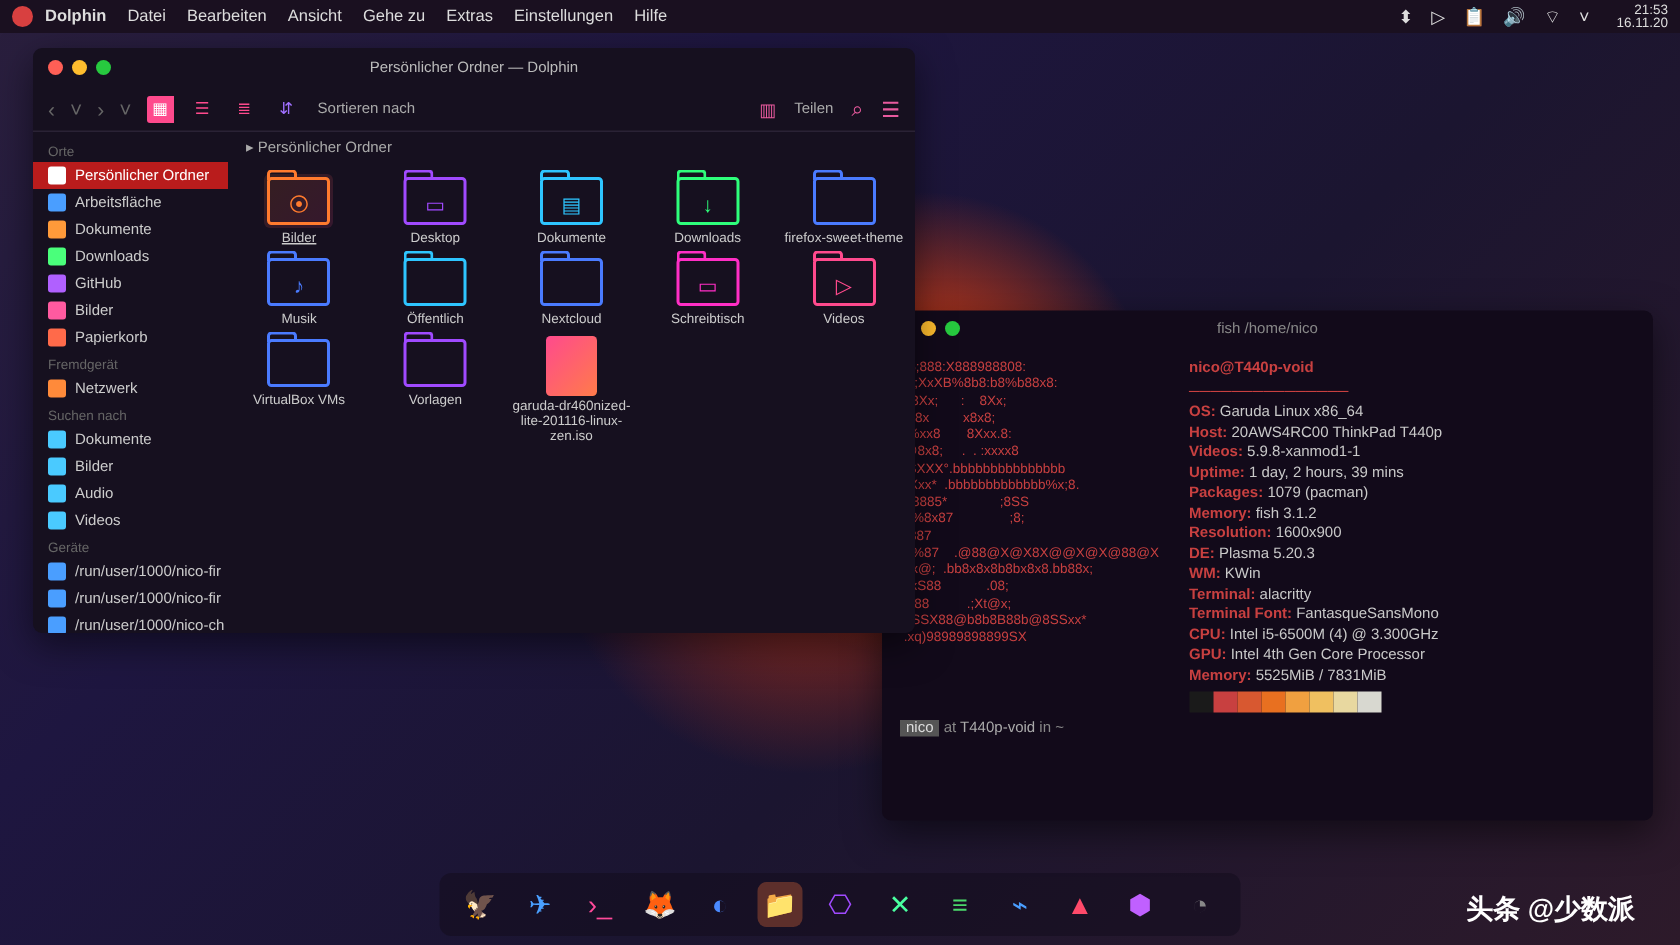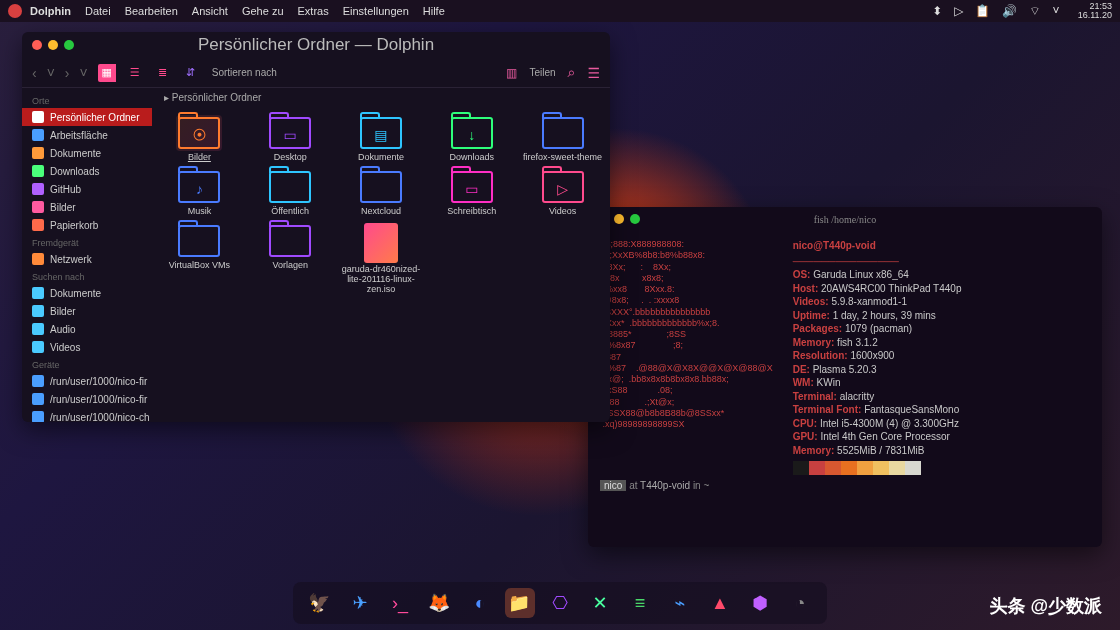--- a/index.html
+++ b/index.html
@@ -5,21 +5,21 @@
 * { margin: 0; padding: 0; box-sizing: border-box; font-family: sans-serif; }
 body { width: 1120px; height: 630px; background: linear-gradient(135deg, #2a1f3d 0%, #1a1440 30%, #1b1530 60%, #2d1a2a 100%); position: relative; overflow: hidden; color: #ccc; font-size: 11px; }
 .wallpaper { position: absolute; inset: 0; background: radial-gradient(circle at 55% 45%, #e04820 0%, #c03818 8%, transparent 22%), radial-gradient(circle at 48% 55%, #b03015 0%, transparent 25%), linear-gradient(135deg, #2a1f3d 0%, #1e1640 30%, #1b1530 60%, #2d1a2a 100%); }
 .topbar { position: absolute; top: 0; left: 0; right: 0; height: 22px; background: #1a1020; display: flex; align-items: center; padding: 0 8px; font-size: 11px; color: #ddd; z-index: 100; }
 .topbar .appicon { width: 14px; height: 14px; background: #d84040; border-radius: 50%; margin-right: 8px; }
 .topbar .menu-item { margin-right: 14px; cursor: pointer; }
 .topbar .tray { margin-left: auto; display: flex; align-items: center; gap: 12px; }
 .topbar .tray span { font-size: 12px; }
 .topbar .clock { text-align: right; line-height: 1; font-size: 9px; margin-left: 6px; }
 .dolphin { position: absolute; top: 32px; left: 22px; width: 588px; height: 390px; background: #16101f; border-radius: 6px; box-shadow: 0 8px 24px rgba(0,0,0,0.5); display: flex; flex-direction: column; z-index: 50; }
-.titlebar { height: 26px; display: flex; align-items: center; padding: 0 10px; font-size: 17px; color: #bbb; position: relative; }
+.titlebar { height: 26px; display: flex; align-items: center; padding: 0 10px; font-size: 10px; color: #bbb; position: relative; }
 .traffic { display: flex; gap: 6px; }
 .traffic span { width: 10px; height: 10px; border-radius: 50%; }
 .traffic .r { background: #ff5f56; } .traffic .y { background: #ffbd2e; } .traffic .g { background: #27c93f; }
 .titlebar .title { position: absolute; left: 0; right: 0; text-align: center; pointer-events: none; }
 .toolbar { height: 30px; display: flex; align-items: center; padding: 0 10px; gap: 10px; border-bottom: 1px solid #2a2235; }
 .toolbar .nav-arrow { color: #666; font-size: 14px; }
 .toolbar .vbtn { width: 18px; height: 14px; display: flex; align-items: center; justify-content: center; font-size: 11px; }
 .toolbar .active-view { background: #ff4a8d; border-radius: 2px 0 0 2px; color: #fff; padding: 1px 4px; height: 18px; }
 .toolbar .pink { color: #ff4a8d; }
 .toolbar .purple { color: #a070ff; }
@@ -45,37 +45,37 @@
 .fi-green { color: #2eff7b; }
 .fi-blue { color: #4a7bff; }
 .fi-pink { color: #ff4a8d; }
 .fi-magenta { color: #ff2ec5; }
 .folder-label { font-size: 9px; text-align: center; max-width: 80px; line-height: 1.1; }
 .underline { text-decoration: underline; }
 .file-icon { width: 34px; height: 40px; background: linear-gradient(135deg,#ff4a8d,#ff7b4a); border-radius: 3px; position: relative; }
 .statusbar { height: 22px; display: flex; align-items: center; padding: 0 12px; font-size: 9px; color: #888; justify-content: space-between; border-top: 1px solid #2a2235; }
 .terminal { position: absolute; top: 207px; left: 588px; width: 514px; height: 340px; background: #120a1a; border-radius: 6px; box-shadow: 0 8px 24px rgba(0,0,0,0.5); z-index: 40; display: flex; flex-direction: column; font-family: 'Courier New', monospace; }
 .term-title { height: 24px; display: flex; align-items: center; padding: 0 10px; font-size: 10px; color: #888; position: relative; }
-.term-title .title { position: absolute; left: 0; right: 0; text-align: center; font-family: Liberation Serif, serif; }
+.term-title .title { position: absolute; left: 0; right: 0; text-align: center; }
 .term-body { flex: 1; padding: 8px 12px; font-size: 10px; line-height: 1.35; overflow: hidden; }
 .neofetch { display: flex; gap: 20px; }
 .ascii { color: #c84040; white-space: pre; font-size: 9px; line-height: 1.25; }
 .sysinfo { font-size: 10px; }
 .sysinfo .host { color: #c84040; font-weight: bold; margin-bottom: 2px; }
 .sysinfo .line { white-space: nowrap; }
 .sysinfo .key { color: #c84040; font-weight: bold; }
 .sysinfo .val { color: #c9c9c9; }
 .palette { display: flex; margin-top: 4px; }
 .palette span { width: 16px; height: 14px; }
 .prompt { margin-top: 4px; font-size: 10px; }
 .prompt .user { background: #555; color: #ddd; padding: 0 4px; }
 .dock { position: absolute; bottom: 6px; left: 50%; transform: translateX(-50%); height: 42px; display: flex; align-items: center; gap: 10px; background: rgba(20,14,30,0.6); border-radius: 8px; padding: 4px 12px; z-index: 200; }
 .dock-item { width: 30px; height: 30px; display: flex; align-items: center; justify-content: center; border-radius: 6px; cursor: pointer; font-size: 18px; }
 .dock-item.active { background: rgba(255,120,60,0.3); }
-.watermark { position: absolute; bottom: 12px; right: 18px; font-size: 18px; font-weight: bold; color: #fff; z-index: 300; }
+.watermark { position: absolute; bottom: 12px; right: 30px; font-size: 18px; font-weight: bold; color: #fff; z-index: 300; }
 .inner-glyph { position: absolute; left: 50%; top: 55%; transform: translate(-50%,-50%); font-size: 14px; }
 </style>
 </head>
 <body>
 <div class="wallpaper"></div>
 
 <div class="topbar">
   <div class="appicon"></div>
   <span class="menu-item" style="font-weight:bold">Dolphin</span>
   <span class="menu-item">Datei</span>
@@ -310,21 +310,21 @@
             <div class="line"><span class="key">Host: </span><span class="val">20AWS4RC00 ThinkPad T440p</span></div>
             <div class="line"><span class="key">Videos: </span><span class="val">5.9.8-xanmod1-1</span></div>
             <div class="line"><span class="key">Uptime: </span><span class="val">1 day, 2 hours, 39 mins</span></div>
             <div class="line"><span class="key">Packages: </span><span class="val">1079 (pacman)</span></div>
             <div class="line"><span class="key">Memory: </span><span class="val">fish 3.1.2</span></div>
             <div class="line"><span class="key">Resolution: </span><span class="val">1600x900</span></div>
             <div class="line"><span class="key">DE: </span><span class="val">Plasma 5.20.3</span></div>
             <div class="line"><span class="key">WM: </span><span class="val">KWin</span></div>
             <div class="line"><span class="key">Terminal: </span><span class="val">alacritty</span></div>
             <div class="line"><span class="key">Terminal Font: </span><span class="val">FantasqueSansMono</span></div>
-            <div class="line"><span class="key">CPU: </span><span class="val">Intel i5-4300M (4) @ 3.300GHz</span></div>
+            <div class="line"><span class="key">CPU: </span><span class="val">Intel i5-6500M (4) @ 3.300GHz</span></div>
             <div class="line"><span class="key">GPU: </span><span class="val">Intel 4th Gen Core Processor</span></div>
             <div class="line"><span class="key">Memory: </span><span class="val">5525MiB / 7831MiB</span></div>
           </div>
         <div class="palette" id="palette">
             <span style="background: rgb(26, 26, 26);"></span>
             <span style="background: rgb(200, 64, 64);"></span>
             <span style="background: rgb(216, 88, 48);"></span>
             <span style="background: rgb(232, 112, 32);"></span>
             <span style="background: rgb(240, 160, 64);"></span>
             <span style="background: rgb(240, 192, 96);"></span>

